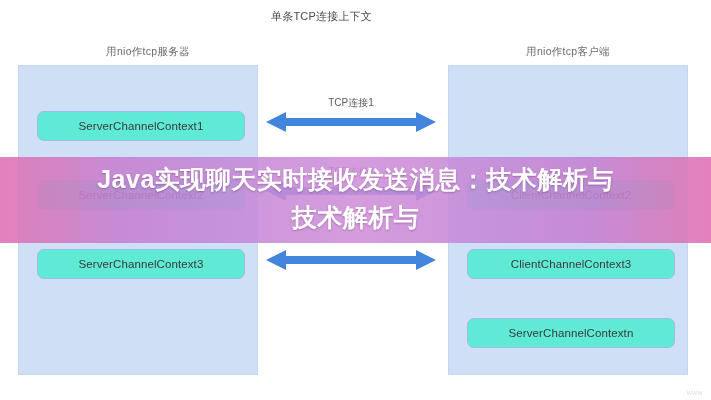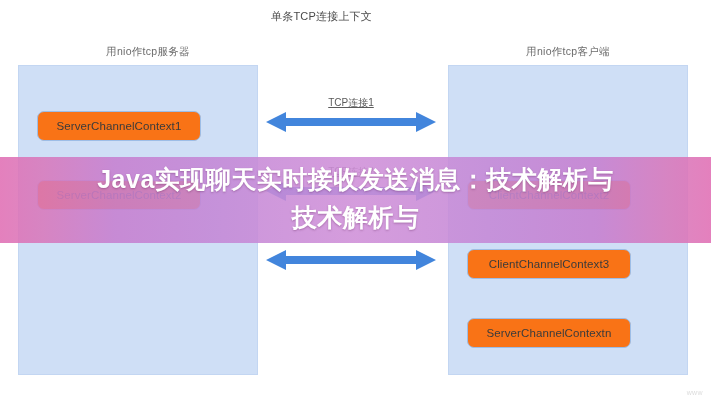--- a/index.html
+++ b/index.html
@@ -55,23 +55,23 @@
     border: 1px solid #c3d6f2;
     box-sizing: border-box;
   }
   .panel.left  { left: 18px; }
   .panel.right { left: 448px; }
 
   
   .ctx-box {
     position: absolute;
     left: 18px;
-    width: 164px;
+    width: 208px;
     height: 30px;
-    background: #f97316;
+    background: #5eead4;
     border: 1px solid #9dbde6;
     border-radius: 7px;
     box-sizing: border-box;
     display: flex;
     align-items: center;
     justify-content: center;
     font-size: 11.5px;
     color: #3b3b3b;
     letter-spacing: 0.1px;
     white-space: nowrap;
@@ -95,21 +95,20 @@
 
   .arrow-label {
     position: absolute;
     top: 0;
     left: 0;
     width: 170px;
     text-align: center;
     font-size: 10px;
     color: #5a5a5a;
     white-space: nowrap;
-    text-decoration: underline;
   }
   .arrow-svg {
     position: absolute;
     top: 16px;
     left: 0;
   }
 
   
   .overlay-banner {
     position: absolute;
@@ -162,20 +161,21 @@
 
   <div class="diagram-title">单条TCP连接上下文</div>
 
   <div class="panel-header left">用nio作tcp服务器</div>
 
   <div class="panel-header right">用nio作tcp客户端</div>
 
   <div class="panel left">
     <div class="ctx-box r1">ServerChannelContext1</div>
     <div class="ctx-box r2">ServerChannelContext2</div>
+    <div class="ctx-box r3">ServerChannelContext3</div>
   </div>
 
   <div class="panel right">
     <div class="ctx-box r2">ClientChannelContext2</div>
     <div class="ctx-box r3">ClientChannelContext3</div>
     <div class="ctx-box r4">ServerChannelContextn</div>
   </div>
 
   <div class="arrow-group a1">
     <div class="arrow-label">TCP连接1</div>

